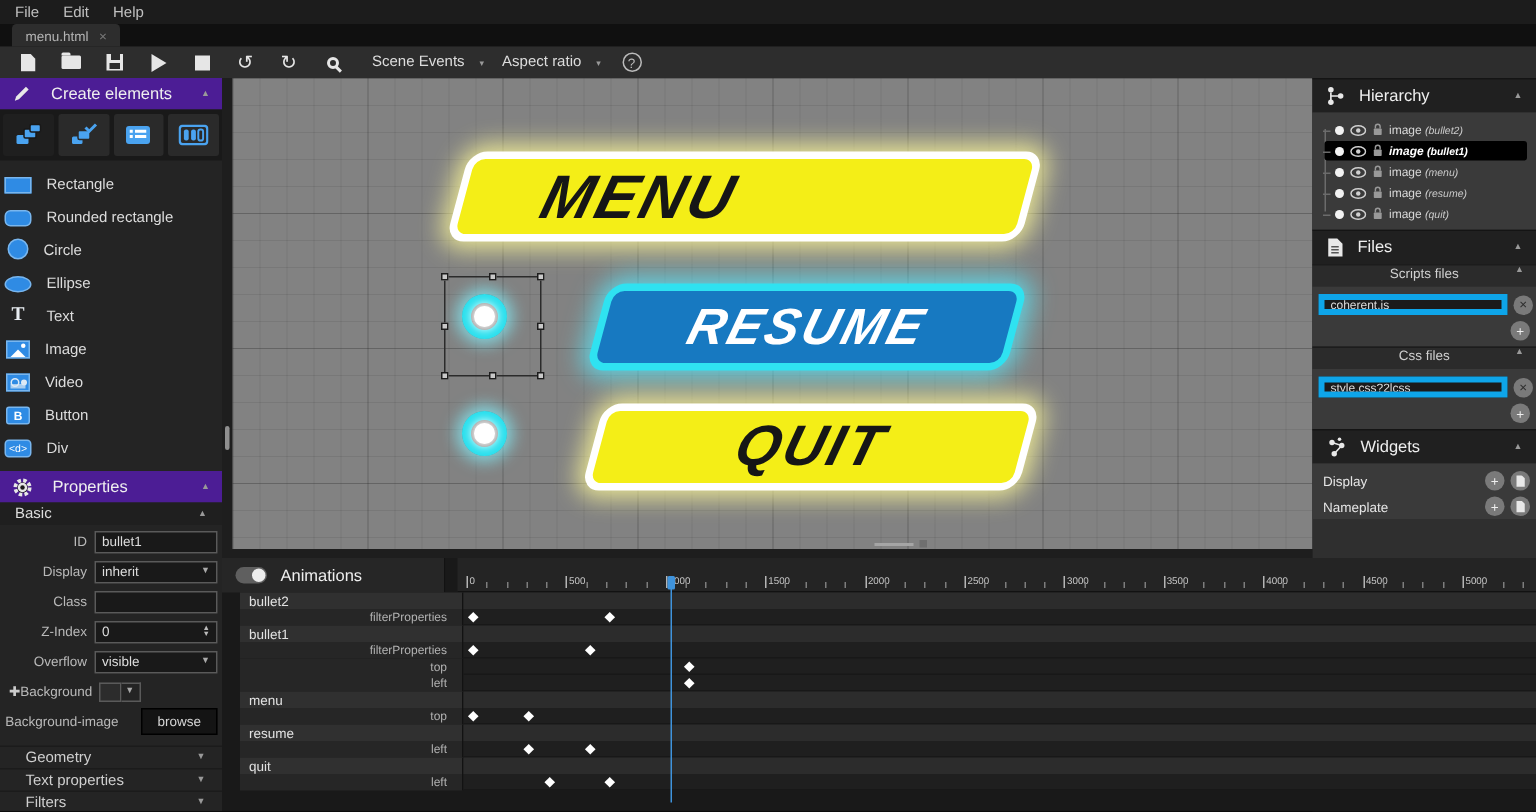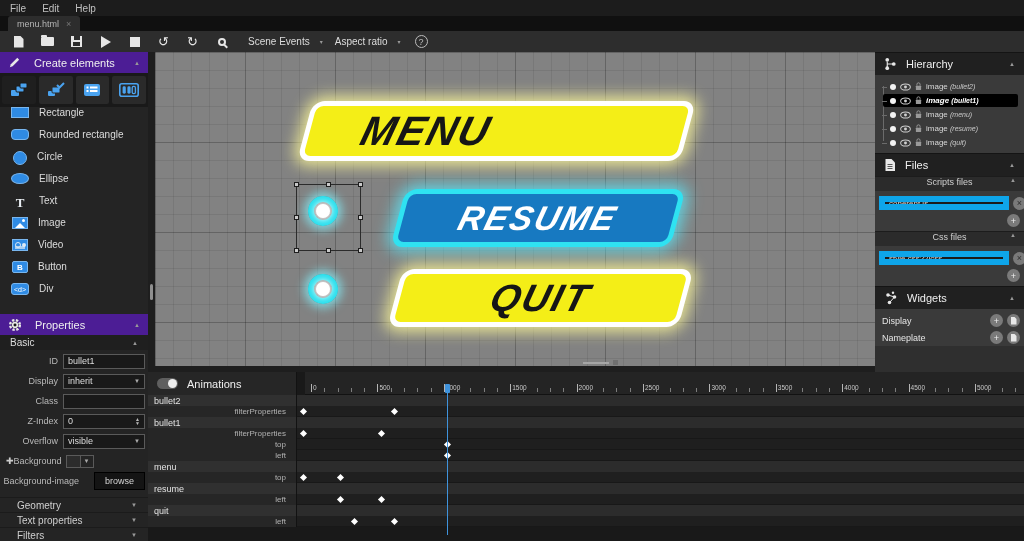--- a/index.html
+++ b/index.html
@@ -29,21 +29,21 @@
   .dd-caret{font-size:6px;color:#999;}
   .i-help{width:13px;height:13px;border:1px solid #bbb;border-radius:50%;font-size:9px;display:flex;align-items:center;justify-content:center;color:#bbb;margin-left:14px;}
 
   
   .left{position:absolute;left:0;top:52px;width:148px;bottom:0;background:#242424;}
   .panel-header{height:21px;background:#4c1d95;display:flex;align-items:center;gap:13px;padding:0 8px;font-size:11px;color:#efefef;}
   .panel-header .caret{margin-left:auto;font-size:6px;color:#999;}
   .ce-tabs{height:34px;background:#191919;display:flex;gap:3px;padding:3px 2px;}
   .ce-tab{flex:1;background:#2a2a2a;display:flex;align-items:center;justify-content:center;border-radius:2px;}
   .ce-tab.active{background:#1f1f1f;}
-  .ce-row{height:22px;display:flex;align-items:flex-start;padding-left:11px;gap:10px;font-size:10px;color:#dcdcdc;}
+  .ce-row{height:22px;display:flex;align-items:flex-end;padding-left:3px;gap:10px;font-size:10px;color:#dcdcdc;}
   .ci{flex:0 0 auto;display:flex;align-items:center;justify-content:center;}
   .ci-rect{width:18px;height:11px;background:#2f8be4;border:1px solid #79b6ee;}
   .ci-rrect{width:18px;height:11px;background:#2f8be4;border:1px solid #79b6ee;border-radius:4px;}
   .ci-circle{width:14px;height:14px;background:#2f8be4;border:1px solid #79b6ee;border-radius:50%;margin-left:2px;}
   .ci-ellipse{width:18px;height:11px;background:#2f8be4;border:1px solid #79b6ee;border-radius:50%;}
   .ci-text{color:#e8edf2;font-size:13px;font-weight:bold;font-family:"Liberation Serif",serif;width:18px;}
   .ci-image{width:16px;height:12px;background:#2f8be4;border:1px solid #79b6ee;position:relative;overflow:hidden;margin-left:1px;}
   .ci-image::after{content:"";position:absolute;bottom:-1px;left:1px;border-left:6px solid transparent;border-right:6px solid transparent;border-bottom:6px solid #fff;}
   .ci-image::before{content:"";position:absolute;top:1px;right:2px;width:3px;height:3px;border-radius:50%;background:#fff;}
   .ci-video{width:16px;height:12px;background:#2f8be4;border:1px solid #79b6ee;position:relative;margin-left:1px;}
@@ -97,41 +97,41 @@
   .h-row::before{content:"";position:absolute;left:-1px;top:50%;width:5px;height:1px;background:#6b6b6b;}
   .h-row.sel{background:#000;color:#fff;font-weight:bold;font-style:italic;}
   .h-dot{width:6px;height:6px;border-radius:50%;background:#f2f2f2;margin-left:5px;flex:0 0 auto;}
   .h-eye{width:11px;height:8px;flex:0 0 auto;} .h-lock{width:7px;height:9px;flex:0 0 auto;}
   .h-label i{font-size:7px;font-style:italic;color:#c9c9c9;}
   .h-row.sel .h-label i{color:#fff;}
   .sub-bar{height:15px;background:#2b2b2b;display:flex;align-items:flex-start;justify-content:center;font-size:9px;color:#d0d0d0;position:relative;border-top:1px solid #1c1c1c;}
   .sub-bar .caret{position:absolute;right:8px;font-size:6px;color:#999;}
   .file-block{background:#3a3a3a;padding:5px 4px 3px 4px;}
   .file-row{display:flex;align-items:center;gap:4px;}
-  .file-input{flex:1;height:14px;background:#1b1b1b;border:6px solid #0ea5e9;color:#ddd;font-size:8px;padding:0 4px;font-family:"Liberation Sans",sans-serif;}
+  .file-input{flex:1;height:14px;background:#1b1b1b;border:4px solid #0ea5e9;color:#ddd;font-size:8px;padding:0 4px;font-family:"Liberation Sans",sans-serif;}
   .circ{width:13px;height:13px;border-radius:50%;background:#7a7a7a;color:#2e2e2e;font-size:9px;display:flex;align-items:center;justify-content:center;flex:0 0 auto;}
   .circ.plus{color:#efefef;}
   .plus-row{display:flex;justify-content:flex-end;padding:4px 0 1px 0;}
   .widget-rows{background:#3a3a3a;padding-top:3px;height:37px;}
   .widget-row{height:17px;display:flex;align-items:center;padding:0 4px 0 7px;font-size:9px;color:#e5e5e5;gap:4px;}
   .widget-row .spacer{flex:1;}
   .doc-glyph{width:6px;height:8px;background:#e8e8e8;clip-path:polygon(0 0,60% 0,100% 30%,100% 100%,0 100%);}
 
   
   .anim{position:absolute;left:148px;top:372px;right:0;bottom:0;background:#191919;}
   .anim-top{display:flex;height:23px;gap:8px;}
   .anim-title-cell{width:149px;background:#262626;display:flex;align-items:center;gap:9px;padding-left:9px;border-right:1px solid #121212;}
   .switch{width:21px;height:11px;background:#5f5f5f;border-radius:6px;position:relative;flex:0 0 auto;}
   .switch::after{content:"";position:absolute;right:1px;top:1px;width:9px;height:9px;border-radius:50%;background:#ededed;}
   .anim-title{font-size:11px;color:#efefef;}
   .anim-ruler{flex:1;background:#242424;position:relative;border-bottom:1px solid #121212;}
   .tick-minor{position:absolute;bottom:2px;width:1px;height:4px;background:#7d7d7d;}
   .tick-major{position:absolute;bottom:2px;width:1px;height:8px;background:#b5b5b5;}
   .tick-label{position:absolute;bottom:3px;font-size:6.5px;color:#c8c8c8;padding-left:2px;white-space:nowrap;}
-  .anim-rows{position:absolute;left:0;top:23px;right:0;}
+  .anim-rows{position:absolute;left:12px;top:23px;right:0;}
   .arow{height:11px;display:flex;}
   .acell{width:149px;flex:0 0 auto;border-right:1px solid #121212;display:flex;align-items:center;}
   .alane{flex:1;position:relative;}
   .arow.group .acell{background:#303030;font-size:9px;color:#e2e2e2;padding-left:6px;}
   .arow.group .alane{background:#2c2c2c;}
   .arow.prop .acell{background:#262626;font-size:8px;color:#b2b2b2;justify-content:flex-end;padding-right:10px;}
   .arow.prop .alane{background:#1f1f1f;border-bottom:1px solid #181818;}
   .kf{position:absolute;width:5px;height:5px;background:#fff;transform:rotate(45deg);top:3px;}
   .playhead{position:absolute;width:1px;background:#3f93dc;top:13px;height:150px;z-index:5;}
   .ph-top{position:absolute;left:-2px;top:-1px;width:5px;height:9px;background:#3f93dc;border-radius:1px;}

